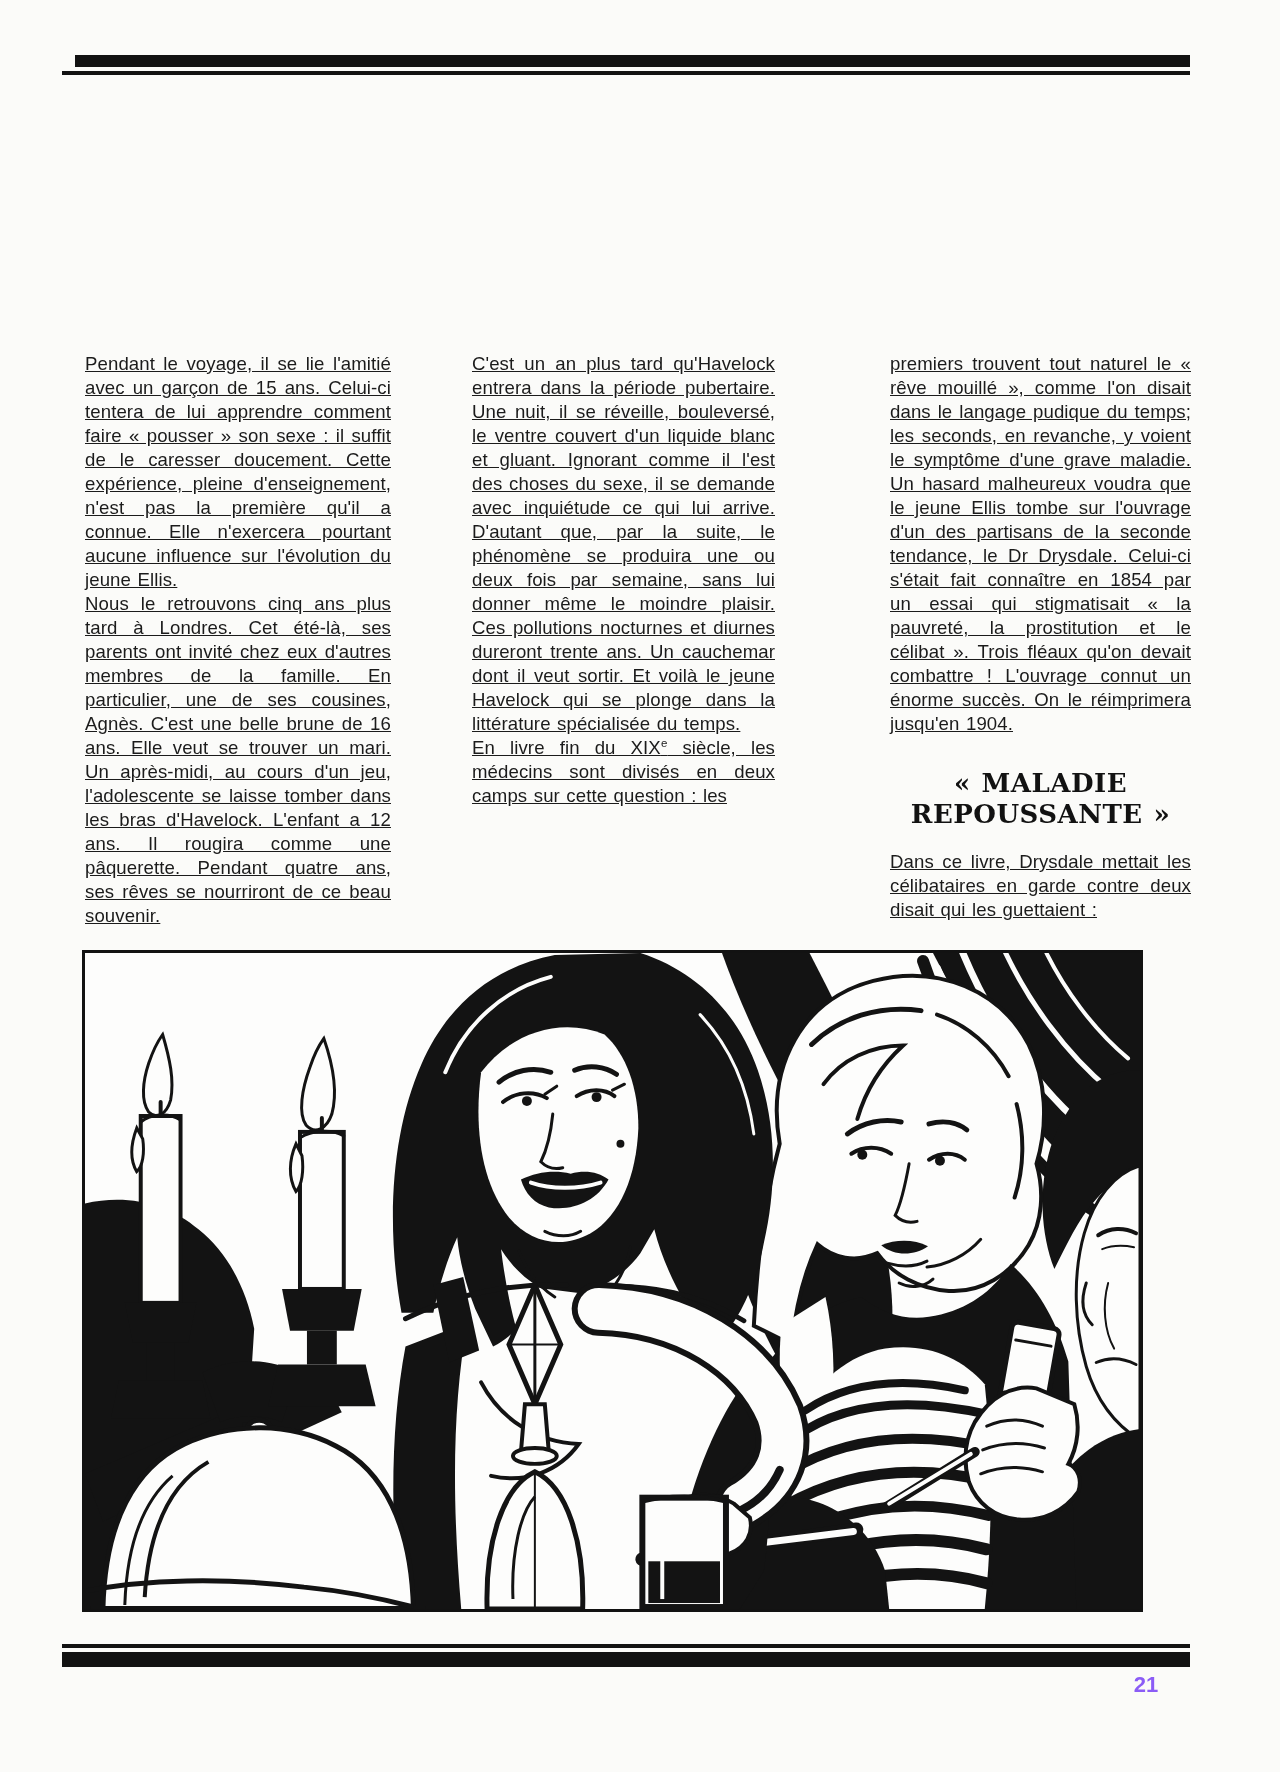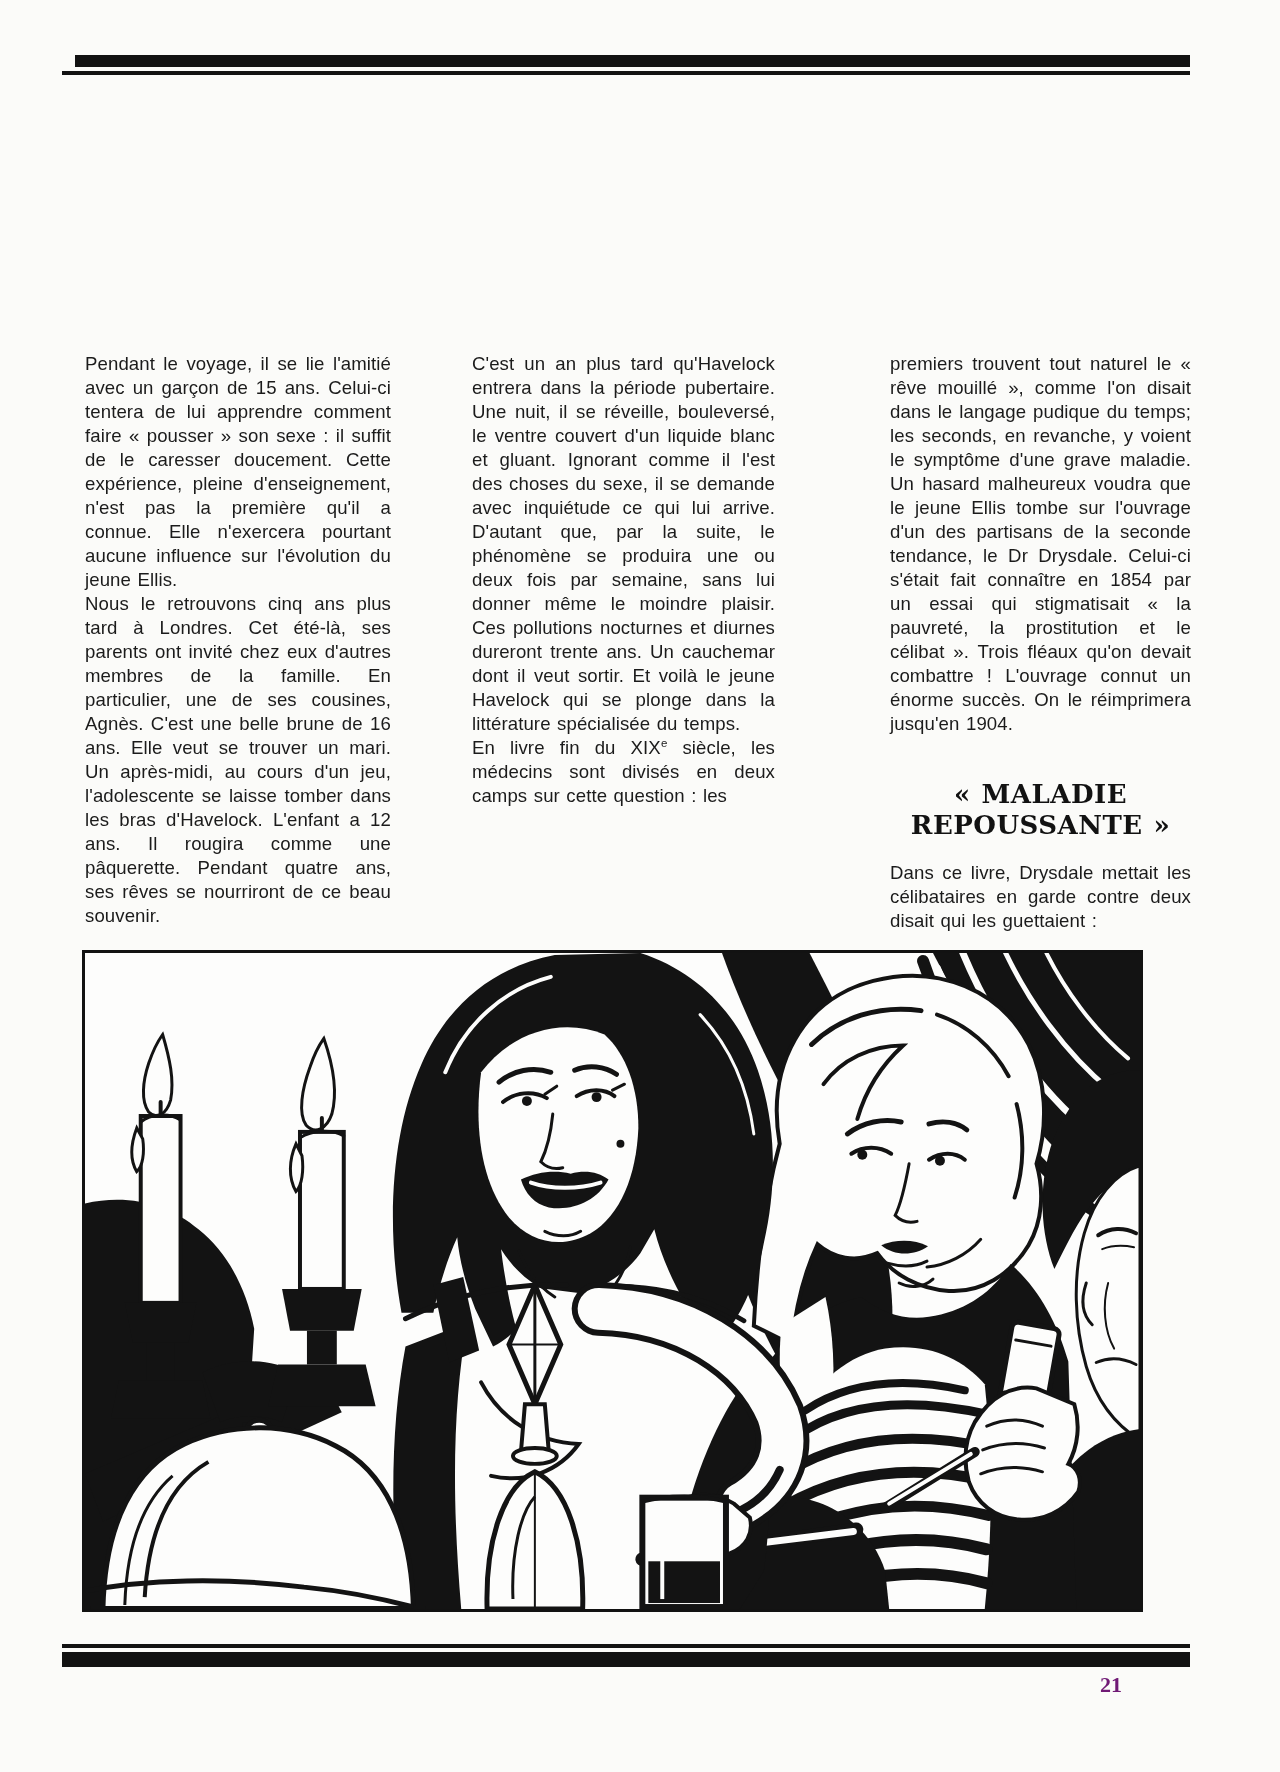--- a/index.html
+++ b/index.html
@@ -5,33 +5,33 @@
   html,body{margin:0;padding:0;background:#fbfbf9;}
   .page{position:relative;width:1280px;height:1772px;background:#fbfbf9;overflow:hidden;
         font-family:"Liberation Sans",sans-serif;color:#1b1b1b;}
   .rule{position:absolute;background:#121212;}
   .rule-top-thick{left:75px;top:55px;width:1115px;height:12px;}
   .rule-top-thin{left:62px;top:71px;width:1128px;height:4px;}
   .rule-bottom-thin{left:62px;top:1644px;width:1128px;height:4px;}
   .rule-bottom-thick{left:62px;top:1652px;width:1128px;height:15px;}
   .col{position:absolute;top:352px;text-align:justify;font-size:18.6px;line-height:24px;
        letter-spacing:.1px;word-spacing:1.2px;hyphens:auto;-webkit-hyphens:auto;}
-  .col p{margin:0;}
+  .col p{margin:0;text-decoration:underline;}
   .col1{left:85px;width:306px;}
   .col2{left:472px;width:303px;}
   .col3{left:890px;width:301px;}
   .heading{font-family:"DejaVu Serif",serif;font-weight:800;font-size:26px;line-height:31px;
-           text-align:center;margin:43px 0 20px;letter-spacing:.5px;color:#121212;}
+           text-align:center;margin:32px 0 20px;letter-spacing:.5px;color:#121212;}
   .heading span{display:block;}
   sup{font-size:.62em;vertical-align:super;line-height:0;}
   .illustration{position:absolute;left:82px;top:950px;width:1061px;height:662px;
                 border:3px solid #121212;box-sizing:border-box;background:#fdfdfc;margin:0;}
   .illustration svg{display:block;width:100%;height:100%;}
-  .page-number{position:absolute;left:1100px;top:1672px;width:92px;text-align:left;
-               font-size:22px;font-weight:bold;color:#701a75;font-family:Liberation Serif, serif;}
+  .page-number{position:absolute;left:1100px;top:1672px;width:92px;text-align:center;
+               font-size:22px;font-weight:bold;color:#8b5cf6;}
 </style>
 </head>
 <body>
 
 <div class="page">
 
   <div class="rule rule-top-thick"></div>
   <div class="rule rule-top-thin"></div>
 
   <div class="col col1">

